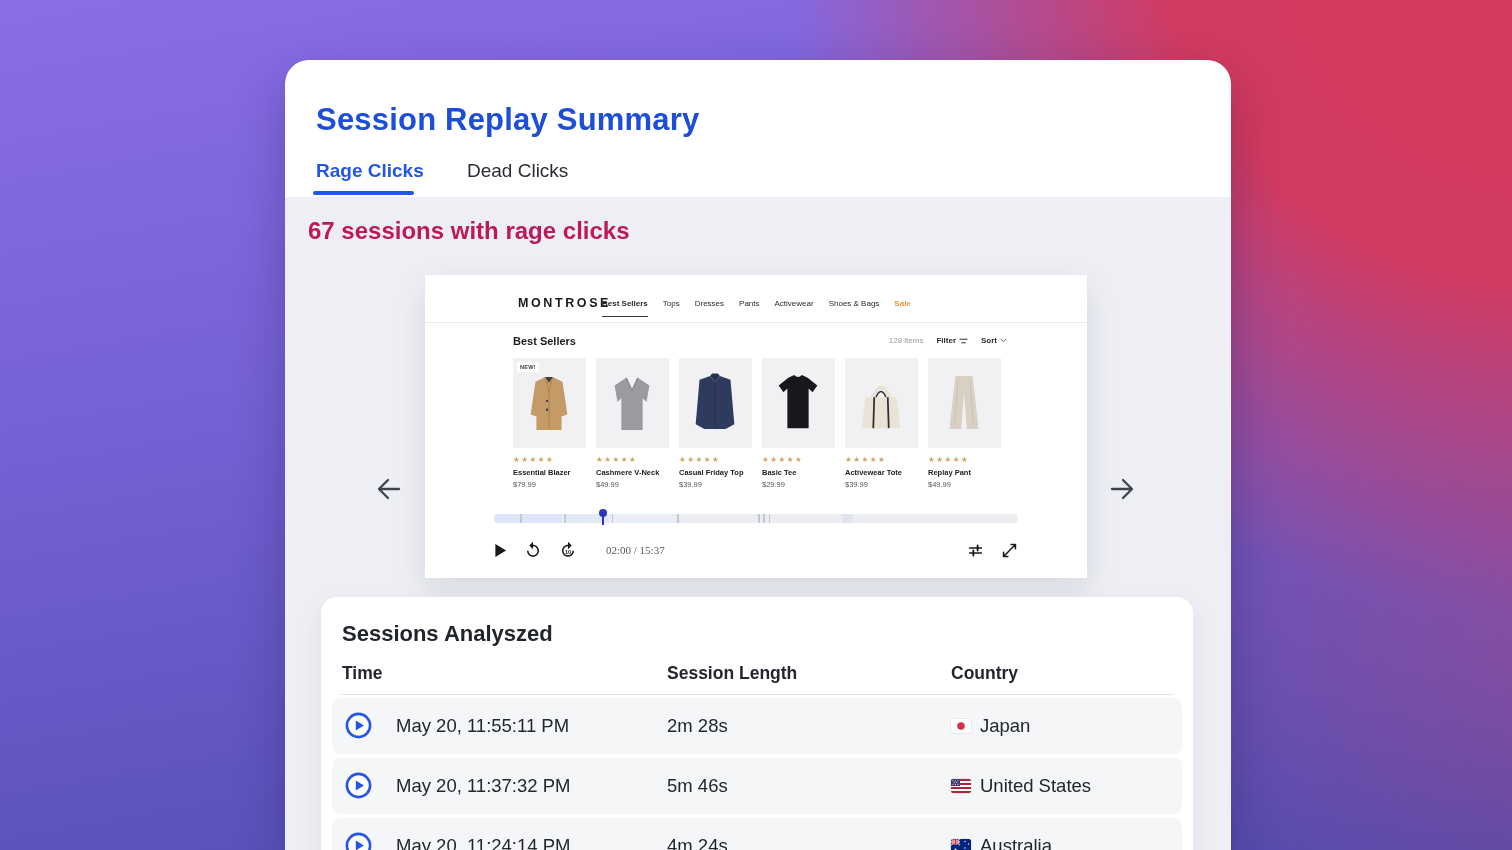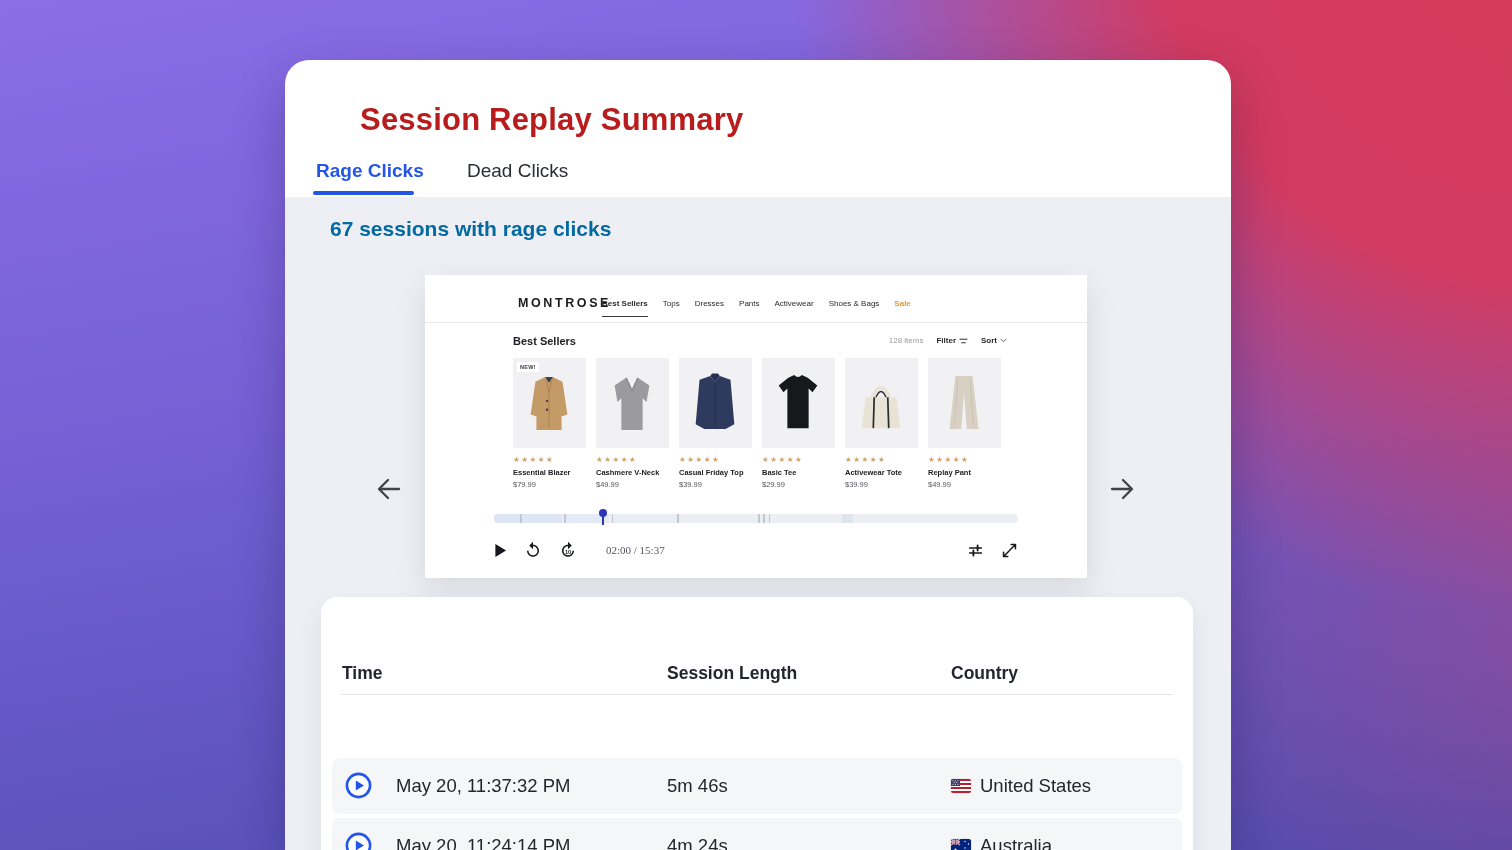--- a/index.html
+++ b/index.html
@@ -13,36 +13,36 @@
       linear-gradient(170deg, #8b6de7 0%, #7460d4 42%, #4d4bae 100%);
   }
   
   .main-card {
     position:absolute; left:285px; top:60px; width:946px; height:790px;
     background:#fff; border-radius:24px 24px 0 0;
     box-shadow:0 20px 50px rgba(25,16,60,.28);
   }
   .page-title {
     position:absolute; left:31px; top:42px; font-size:31px; font-weight:700;
-    color:#b91c1c; letter-spacing:.2px;margin-left:44px;
+    color:#1d4ed8; letter-spacing:.2px;
   }
   .tab { position:absolute; top:100px; font-size:19px; cursor:pointer; }
   .tab-rage { left:31px; color:#2356e8; font-weight:700; }
   .tab-dead { left:182px; color:#2a2d35; font-weight:500; }
   .tab-underline {
     position:absolute; left:28px; top:131px; width:101px; height:3.5px;
     background:#2356e8; border-radius:2px;
   }
   
   .gray-section {
     position:absolute; left:0; top:137px; width:946px; height:653px;
     background:#edeff4;
   }
   .sessions-heading {
-    position:absolute; left:45px; top:20px; font-size:21px; font-weight:600; color:#0369a1;
+    position:absolute; left:23px; top:20px; font-size:24px; font-weight:600; color:#be185d;
   }
   .nav-arrow { position:absolute; top:278px; cursor:pointer; }
   .nav-arrow.left { left:90px; }
   .nav-arrow.right { left:823px; }
   
   .player-card {
     position:absolute; left:140px; top:78px; width:662px; height:303px;
     background:#fff; border-radius:0;
     box-shadow:0 12px 30px rgba(20,20,50,.10);
     overflow:hidden;
@@ -296,25 +296,43 @@
           </span>
           <span class="cicon">
             <svg width="17" height="17" viewBox="0 0 20 20">
               <path d="M12 3 h5 v5 M17 3 l-6.5 6.5 M8 17 H3 v-5 M3 17 l6.5-6.5" fill="none" stroke="#17181d" stroke-width="1.8" stroke-linecap="round" stroke-linejoin="round"></path>
             </svg>
           </span>
         </div>
       </div>
 
       <div class="sessions-card">
+        <div class="table-title">Sessions Analyszed</div>
         <div class="col-head col-time">Time</div>
         <div class="col-head col-length">Session Length</div>
         <div class="col-head col-country">Country</div>
         <div class="head-rule"></div>
 
+        <div class="trow r0">
+          <span class="row-play">
+            <svg width="27" height="27" viewBox="0 0 27 27">
+              <circle cx="13.5" cy="13.5" r="11.6" fill="#fff" stroke="#2356e8" stroke-width="2.6"></circle>
+              <path d="M10.8 8.6 L19 13.5 L10.8 18.4 Z" fill="#2356e8"></path>
+            </svg>
+          </span>
+          <span class="cell time">May 20, 11:55:11 PM</span>
+          <span class="cell length">2m 28s</span>
+          <span class="country-wrap">
+            <svg class="flag" width="20" height="14" viewBox="0 0 20 14">
+              <rect width="20" height="14" rx="2" fill="#ffffff"></rect>
+              <circle cx="10" cy="7" r="3.8" fill="#d8304a"></circle>
+            </svg>
+            <span class="cell">Japan</span>
+          </span>
+        </div>
 
         <div class="trow r1">
           <span class="row-play">
             <svg width="27" height="27" viewBox="0 0 27 27">
               <circle cx="13.5" cy="13.5" r="11.6" fill="#fff" stroke="#2356e8" stroke-width="2.6"></circle>
               <path d="M10.8 8.6 L19 13.5 L10.8 18.4 Z" fill="#2356e8"></path>
             </svg>
           </span>
           <span class="cell time">May 20, 11:37:32 PM</span>
           <span class="cell length">5m 46s</span>

